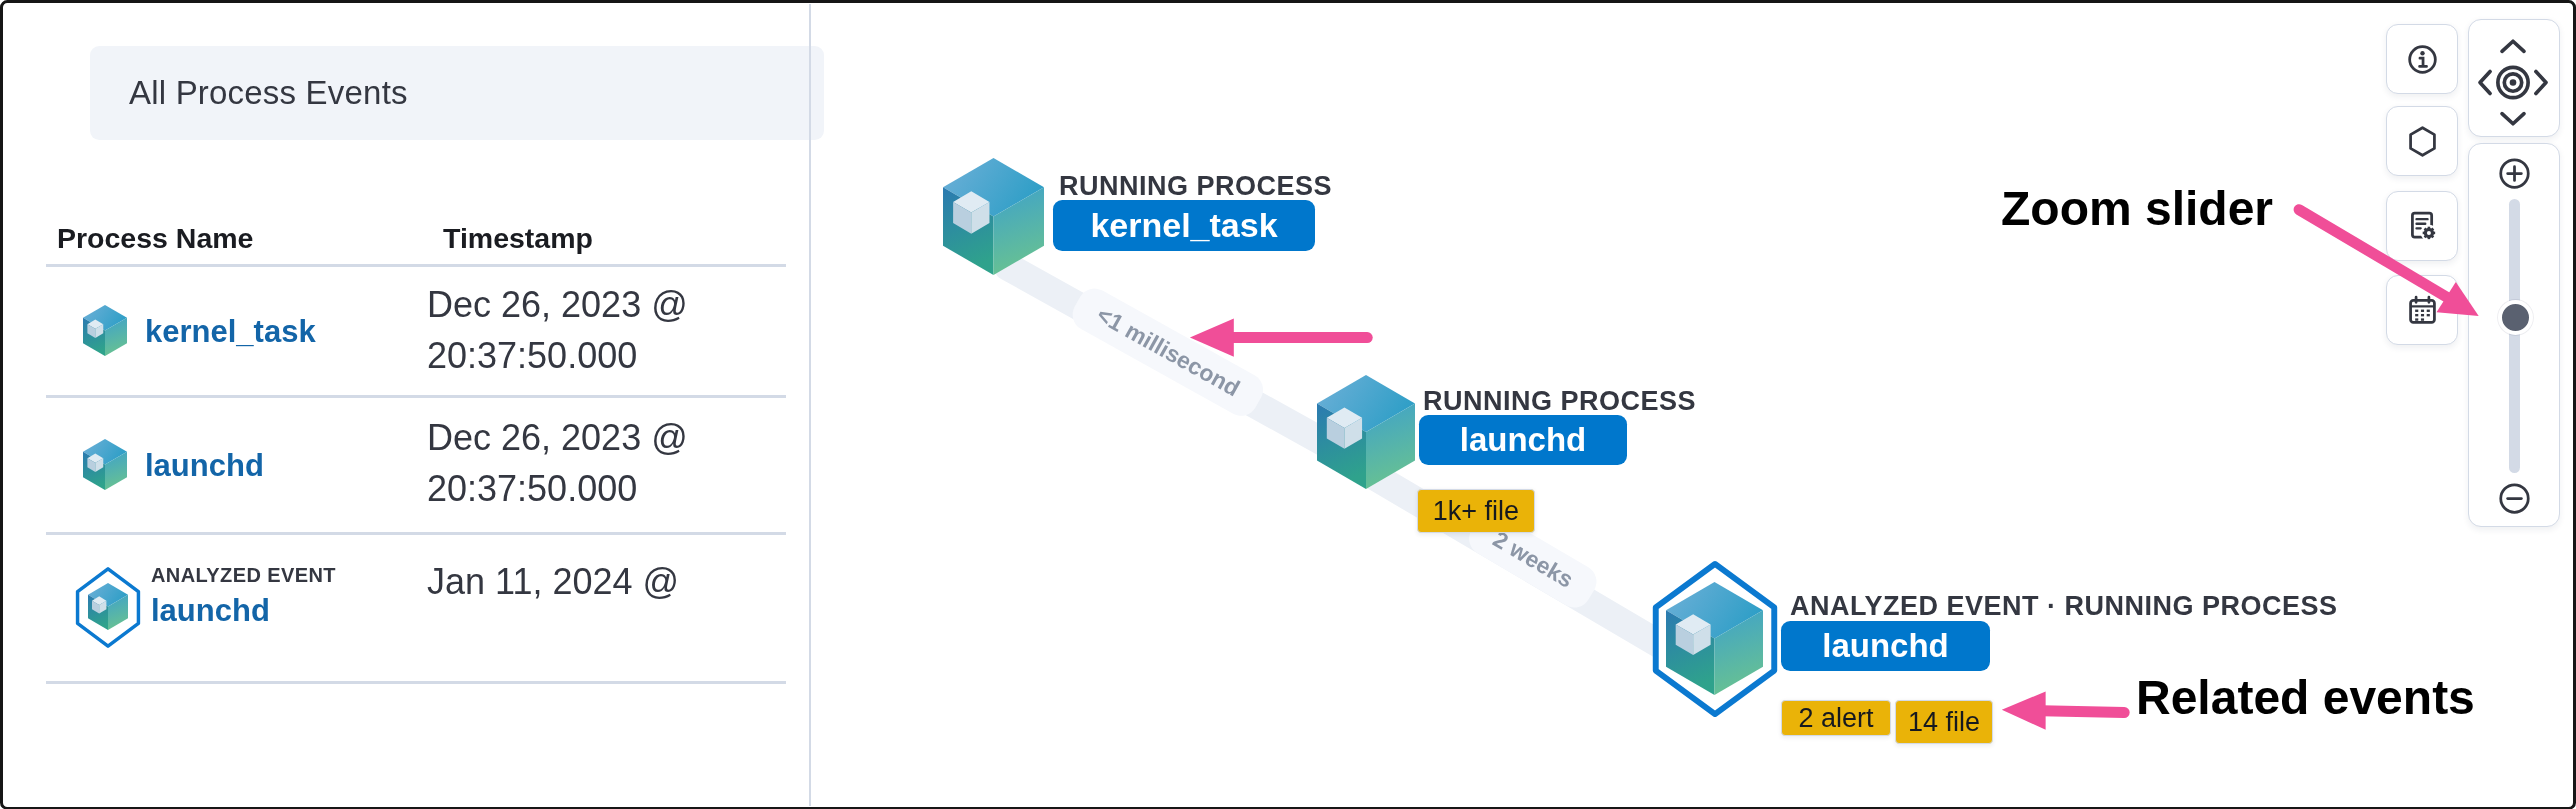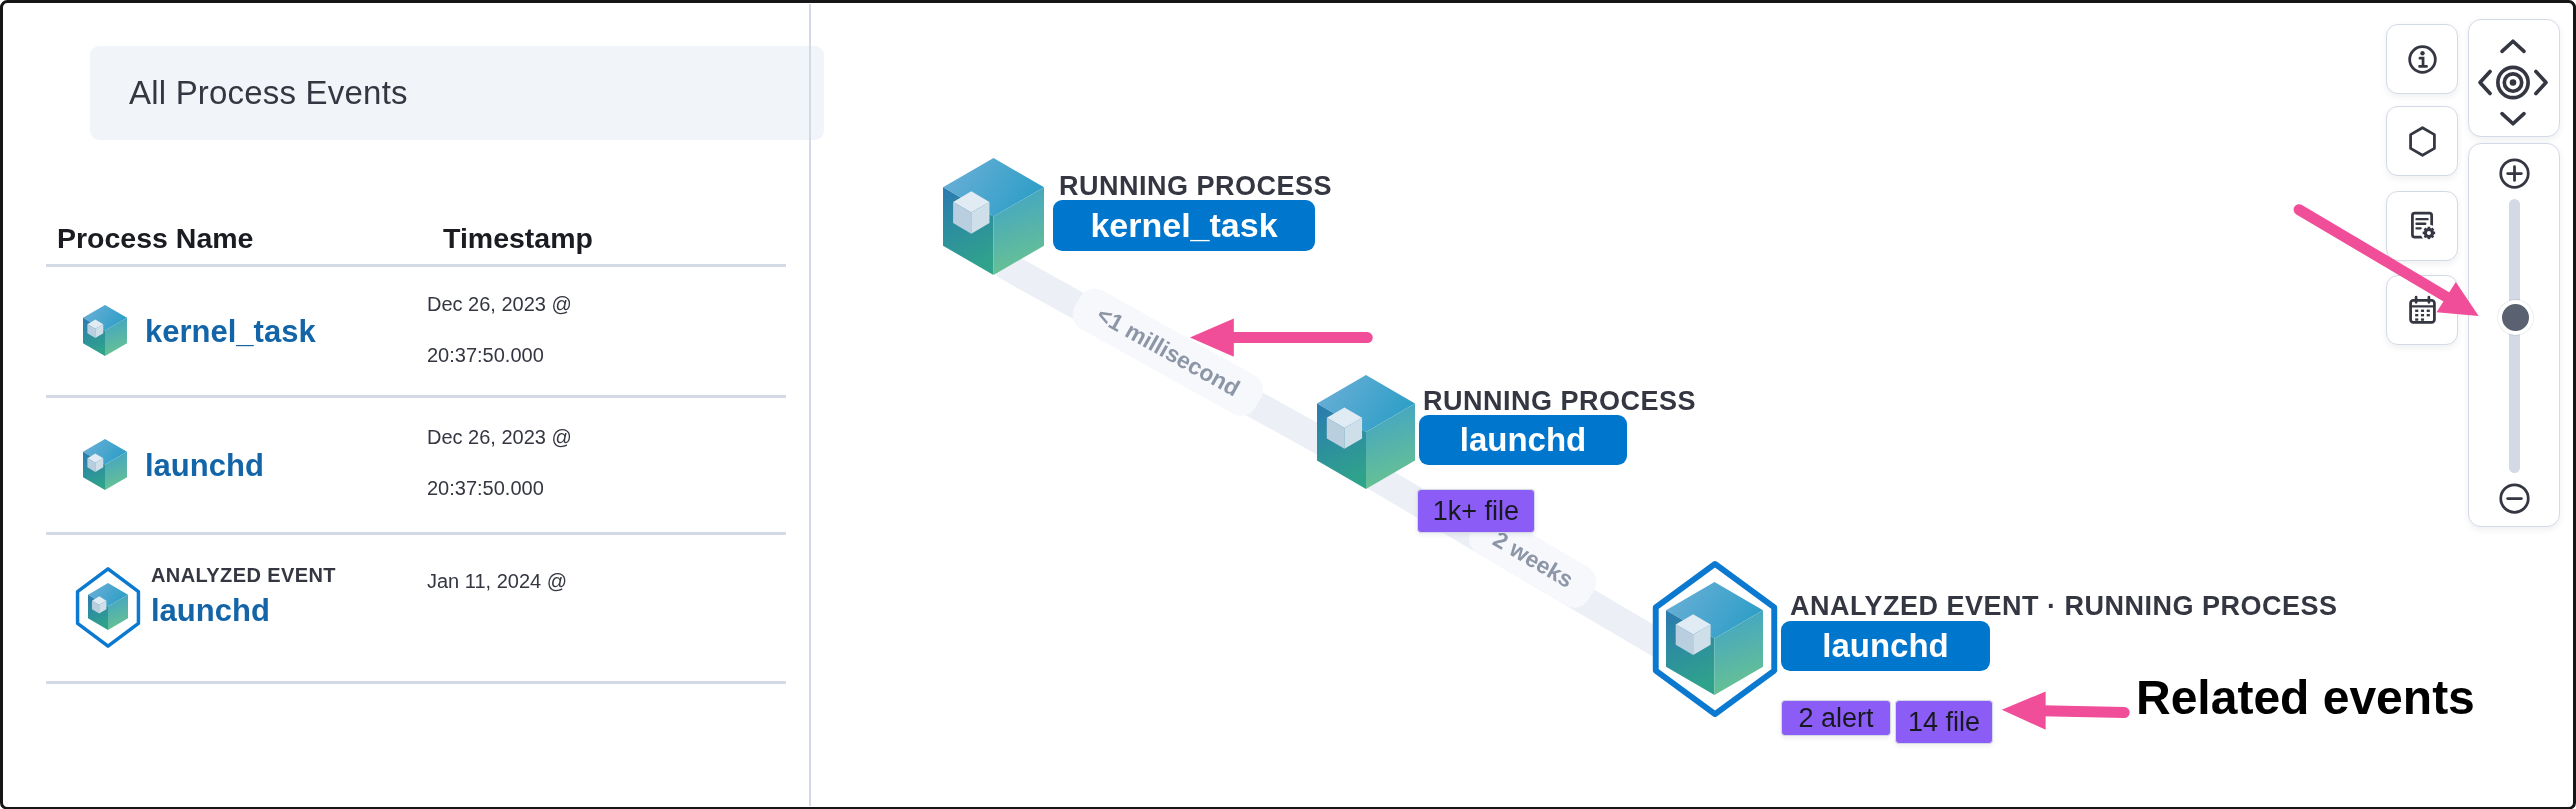--- a/index.html
+++ b/index.html
@@ -13,36 +13,36 @@
 
   
   .panel-title-box { left:50px; top:46px; width:734px; height:94px; background:#f1f4f9; border-radius:9.2px;
                      display:flex; align-items:center; padding-left:39px;margin-left:40px; }
   .panel-title-box span { font-size:33px; color:#343741; font-weight:500; letter-spacing:0.2px; }
   .col-header { font-size:28.5px; font-weight:700; color:#1a1c21; top:222px; }
   .divider { height:2.8px; background:#d3dae6; left:46px; width:740px; }
   .v-sep { left:809px; top:3.7px; width:1.8px; height:802px; background:#d3dae6; }
 
   .proc-link { font-size:31px; font-weight:600; color:#1365a8; }
-  .ts { font-size:20px; color:#343741; line-height:51px; left:427px; }
+  .ts { font-size:36px; color:#343741; line-height:51px; left:427px; }
   .row-badge { font-size:20px; font-weight:700; color:#343741; letter-spacing:0.4px; }
 
   .cube-icon svg { display:block; width:100%; height:100%; }
   .hex-wrap { position:absolute; }
   .hex-wrap > svg.hexring { position:absolute; inset:0; width:100%; height:100%; }
   .hex-wrap > .cube-icon { position:absolute; }
 
   
   .edge-band { height:27.5px; background:#ecf0f6; border-radius:13.8px; transform-origin:0 50%; z-index:1; }
   .edge-chip { z-index:2; background:#f6f8fc; border-radius:16.5px; padding:8.3px 24px; font-size:23px; font-weight:600;
                color:#8c96a6; white-space:nowrap; }
   .node-type { font-size:27px; font-weight:700; color:#343741; letter-spacing:0.5px; white-space:nowrap; z-index:3; }
   .node-pill { background:#0077cc; border-radius:9.2px; color:#fff; font-weight:700; text-align:center; z-index:3;
                display:flex; align-items:center; justify-content:center; }
-  .count-pill { background:#8b5cf6; border:1.8px solid #d3dae6; border-radius:4px; color:#16191f; font-size:27px;
+  .count-pill { background:#eab308; border:1.8px solid #d3dae6; border-radius:4px; color:#16191f; font-size:27px;
                 display:flex; align-items:center; justify-content:center; z-index:3;
                 box-shadow:0 1.8px 4.6px rgba(30,40,70,.08); white-space:nowrap; }
   .node-cube { z-index:3; }
 
   
   .annot { font-size:48px; font-weight:700; color:#000; white-space:nowrap; z-index:6; }
   .arrow { z-index:6; overflow:visible; }
 
   
   .ctrl-btn { left:2386px; width:72px; height:70px; background:#fff; border:1.8px solid #d3dae6; border-radius:12px;
@@ -278,20 +278,21 @@
     <line x1="202" y1="28" x2="52" y2="28" stroke="#f04e98" stroke-width="12" stroke-linecap="round"></line>
     <polygon points="8,28 56,7 56,49" fill="#f04e98"></polygon>
   </svg>
 
   <div class="abs annot" style="left:2136px; top:670px;">Related events</div>
   <svg class="abs arrow" style="left:1994px; top:686px;" width="138" height="53" viewBox="0 0 150 58">
     <line x1="142" y1="29" x2="52" y2="27" stroke="#f04e98" stroke-width="12" stroke-linecap="round"></line>
     <polygon points="8,26 56,6 56,48" fill="#f04e98"></polygon>
   </svg>
 
+  <div class="abs annot" style="left:2001px; top:181px;">Zoom slider</div>
   <svg class="abs arrow" style="left:2288px; top:195px;" width="211" height="142" viewBox="0 0 230 155">
     <line x1="12" y1="16" x2="174" y2="112" stroke="#f04e98" stroke-width="12" stroke-linecap="round"></line>
     <polygon points="208,132 162,128 183,95" fill="#f04e98"></polygon>
   </svg>
 
   <aside>
 
     <button class="abs ctrl-btn" style="top:24px;">
       <svg class="icon-svg" width="33" height="33" viewBox="0 0 36 36">
         <circle cx="18" cy="18" r="14" fill="none" stroke="#343741" stroke-width="3"></circle>

